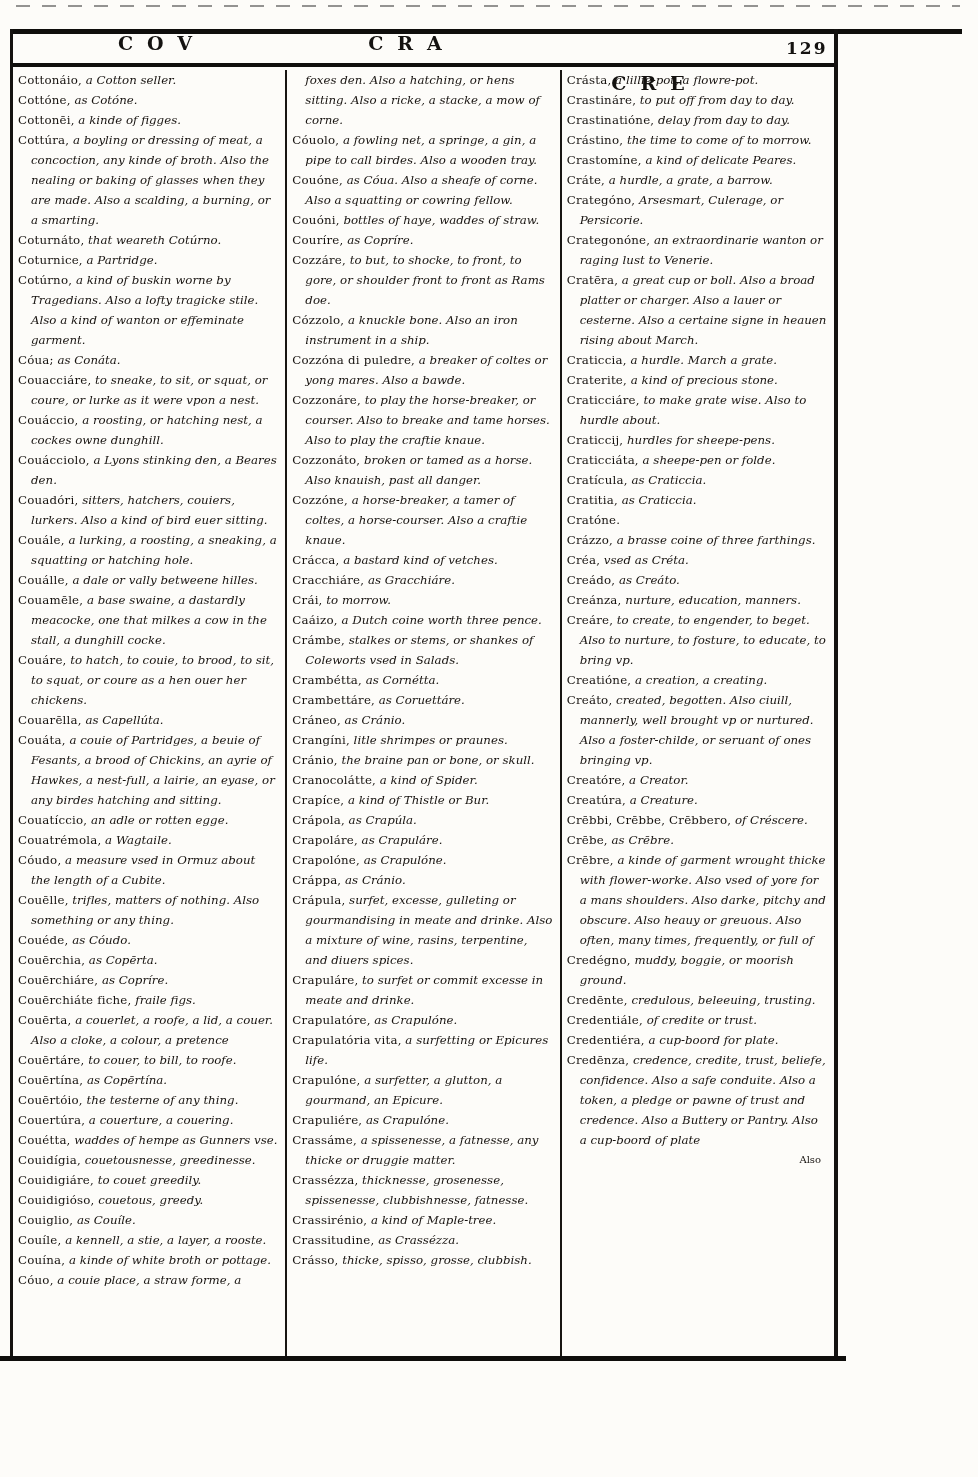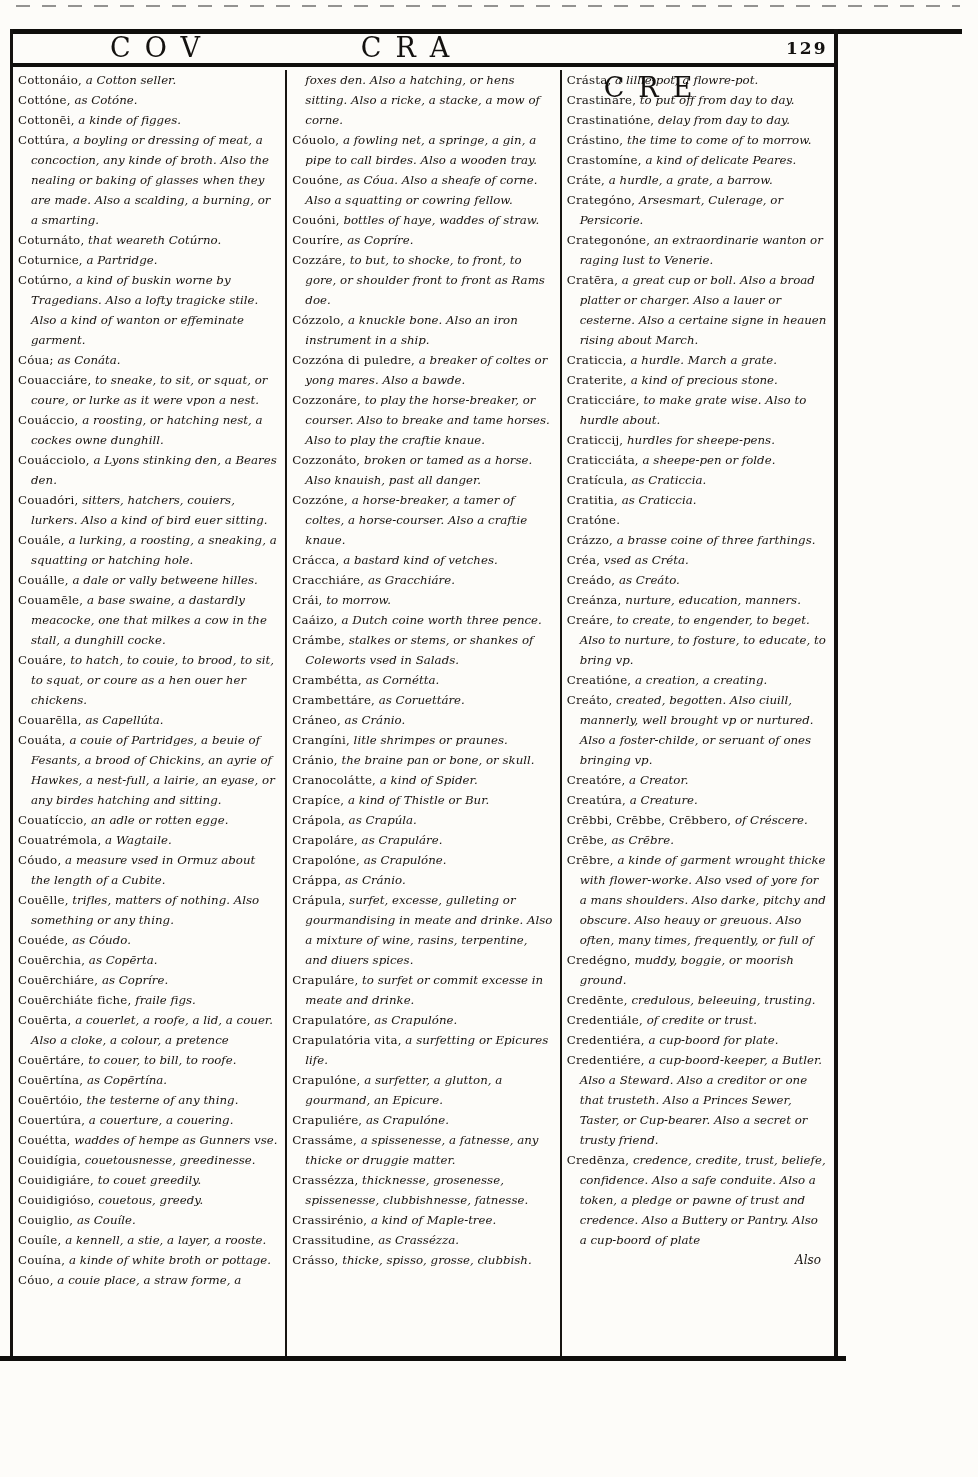--- a/index.html
+++ b/index.html
@@ -22,21 +22,21 @@
   .top-rule   { position: absolute; top: 29px; left: 12px; width: 950px; height: 5px; background: #0f0e0c; }
   .header-rule{ position: absolute; top: 63px; left: 12px; width: 826px; height: 4px; background: #0f0e0c; }
   .left-border  { position: absolute; top: 29px; left: 10px;  width: 3px; height: 1332px; background: #141210; }
   .right-border { position: absolute; top: 29px; left: 834px; width: 4px; height: 1332px; background: #141210; }
   .bottom-rule  { position: absolute; top: 1356px; left: 0; width: 846px; height: 5px; background: #0f0e0c; }
 
   
   .header { position: absolute; top: 32px; left: 0; width: 978px; height: 30px; }
   .running-title {
     position: absolute; transform: translateX(-50%);
-    font-size: 27px; font-weight: normal; letter-spacing: 14px;
+    font-size: 19px; font-weight: bold; letter-spacing: 14px;
     white-space: nowrap; color: #141210;
   }
   .rt-1 { left: 162px; }
   .rt-2 { left: 412px; }
   .rt-3 { left: 655px; margin-top: 40px; }
   .page-number {
     position: absolute; left: 786px; top: 6px;
     font-size: 17px; font-weight: bold; letter-spacing: 2px; color: #141210;
   }
 
@@ -52,21 +52,21 @@
   
   .entry {
     font-size: 11.8px; line-height: 20px;
     text-indent: -13px; padding-left: 13px;
     text-align: left;
   }
   .entry.cont { text-indent: 0; }
   .headword  { font-style: normal; letter-spacing: .2px; }
   .definition{ font-style: italic; }
   .catchword {
-    font-style: italic; font-size: 12px; line-height: 20px;
+    font-size: 10px; line-height: 20px;
     text-align: right; padding-right: 6px;
   }
 </style>
 </head>
 <body>
 
 <div class="sheet">
 
   <div class="top-edge"></div>
   <div class="top-rule"></div>
@@ -193,20 +193,19 @@
         <div class="entry"><span class="headword">Creáto,</span><span class="definition"> created, begotten. Also ciuill, mannerly, well brought vp or nurtured. Also a foster-childe, or seruant of ones bringing vp.</span></div>
         <div class="entry"><span class="headword">Creatóre,</span><span class="definition"> a Creator.</span></div>
         <div class="entry"><span class="headword">Creatúra,</span><span class="definition"> a Creature.</span></div>
         <div class="entry"><span class="headword">Crēbbi, Crēbbe, Crēbbero,</span><span class="definition"> of Créscere.</span></div>
         <div class="entry"><span class="headword">Crēbe,</span><span class="definition"> as Crēbre.</span></div>
         <div class="entry"><span class="headword">Crēbre,</span><span class="definition"> a kinde of garment wrought thicke with flower-worke. Also vsed of yore for a mans shoulders. Also darke, pitchy and obscure. Also heauy or greuous. Also often, many times, frequently, or full of</span></div>
         <div class="entry"><span class="headword">Credégno,</span><span class="definition"> muddy, boggie, or moorish ground.</span></div>
         <div class="entry"><span class="headword">Credēnte,</span><span class="definition"> credulous, beleeuing, trusting.</span></div>
         <div class="entry"><span class="headword">Credentiále,</span><span class="definition"> of credite or trust.</span></div>
         <div class="entry"><span class="headword">Credentiéra,</span><span class="definition"> a cup-boord for plate.</span></div>
-        <div class="entry"><span class="headword">Credentiére,</span><span class="definition"> a cup-boord-keeper, a Butler. Also a Steward. Also a creditor or one that trusteth. Also a Princes Sewer, Taster, or Cup-bearer. Also a secret or trusty friend.</span></div>
         <div class="entry"><span class="headword">Credēnza,</span><span class="definition"> credence, credite, trust, beliefe, confidence. Also a safe conduite. Also a token, a pledge or pawne of trust and credence. Also a Buttery or Pantry. Also a cup-boord of plate</span></div>
         <div class="catchword">Also</div>
       </div>
   </div>
 
   <div class="bottom-rule"></div>
 </div>
 
 </body></html>

